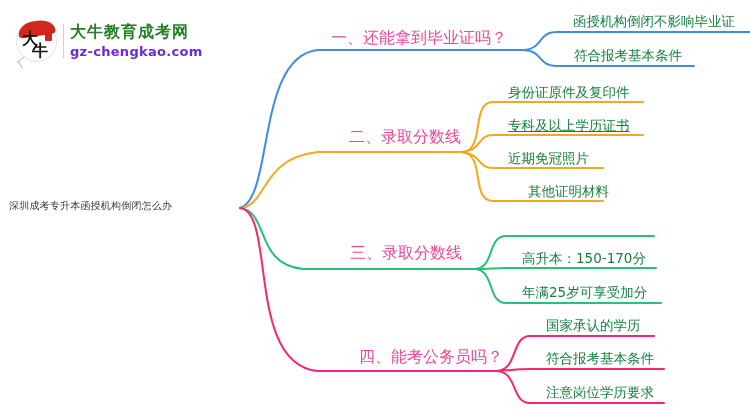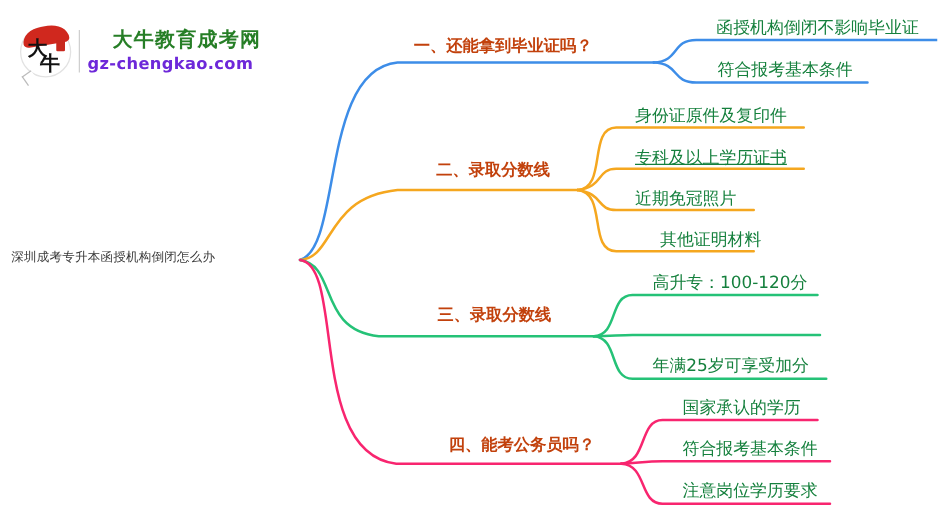--- a/index.html
+++ b/index.html
@@ -11,23 +11,22 @@
   }
   .stage svg{ position:absolute; left:0; top:0; }
 
   
   .central-topic{
     position:absolute; left:9px; top:199px;
     font-size:10px; color:#383838; white-space:nowrap;
     letter-spacing:0.2px;
   }
   .branch-label{
-    position:absolute; font-size:13px; color:#c2410c;
+    position:absolute; font-size:16px; color:#ec4899;
     white-space:nowrap;
-    font-weight:bold;
   }
   .leaf-label{
     position:absolute; font-size:13.5px; color:#15803d;
     white-space:nowrap;
   }
 
   
   .logo{ position:absolute; left:16px; top:18px; width:170px; height:50px; }
   .logo-icon{
     position:absolute; left:0; top:3px; width:41px; height:41px;
@@ -55,21 +54,21 @@
     position:absolute; left:2px; top:36px; width:9px; height:9px;
     background:#fff; border-left:1px solid #bbb; border-bottom:1px solid #bbb;
     transform:rotate(55deg);
   }
   .logo-divider{
     position:absolute; left:47px; top:6px; width:1px; height:34px;
     background:#cfcfcf;
   }
   .logo-title{
     position:absolute; left:54px; top:4px; font-size:16px; font-weight:bold;
-    letter-spacing:1px; white-space:nowrap;margin-left:20px;
+    letter-spacing:1px; white-space:nowrap;
   }
   .logo-url{
     position:absolute; left:54px; top:26px; font-size:13px; font-weight:bold;
     letter-spacing:0.3px; white-space:nowrap;
   }
 </style>
 </head>
 <body>
 
 <div class="stage">
@@ -120,20 +119,20 @@
   <div class="branch-label" style="left:327px; top:347px;margin-left:32px;">四、能考公务员吗？</div>
 
   <div class="leaf-label" style="left:573px; top:13px;">函授机构倒闭不影响毕业证</div>
   <div class="leaf-label" style="left:574px; top:47px;">符合报考基本条件</div>
 
   <div class="leaf-label" style="left:508px; top:84px;">身份证原件及复印件</div>
   <div class="leaf-label" style="left:508px; top:117px;text-decoration:underline;">专科及以上学历证书</div>
   <div class="leaf-label" style="left:508px; top:150px;">近期免冠照片</div>
   <div class="leaf-label" style="left:508px; top:183px;margin-left:20px;">其他证明材料</div>
 
-  <div class="leaf-label" style="left:522px; top:217px;">高升专：100-120分</div>
+  <div class="leaf-label" style="left:522px; top:250px;">高升本：150-170分</div>
   <div class="leaf-label" style="left:522px; top:284px;">年满25岁可享受加分</div>
 
   <div class="leaf-label" style="left:546px; top:317px;">国家承认的学历</div>
   <div class="leaf-label" style="left:546px; top:350px;">符合报考基本条件</div>
   <div class="leaf-label" style="left:546px; top:384px;">注意岗位学历要求</div>
 
 </div>
 
 </body></html>

